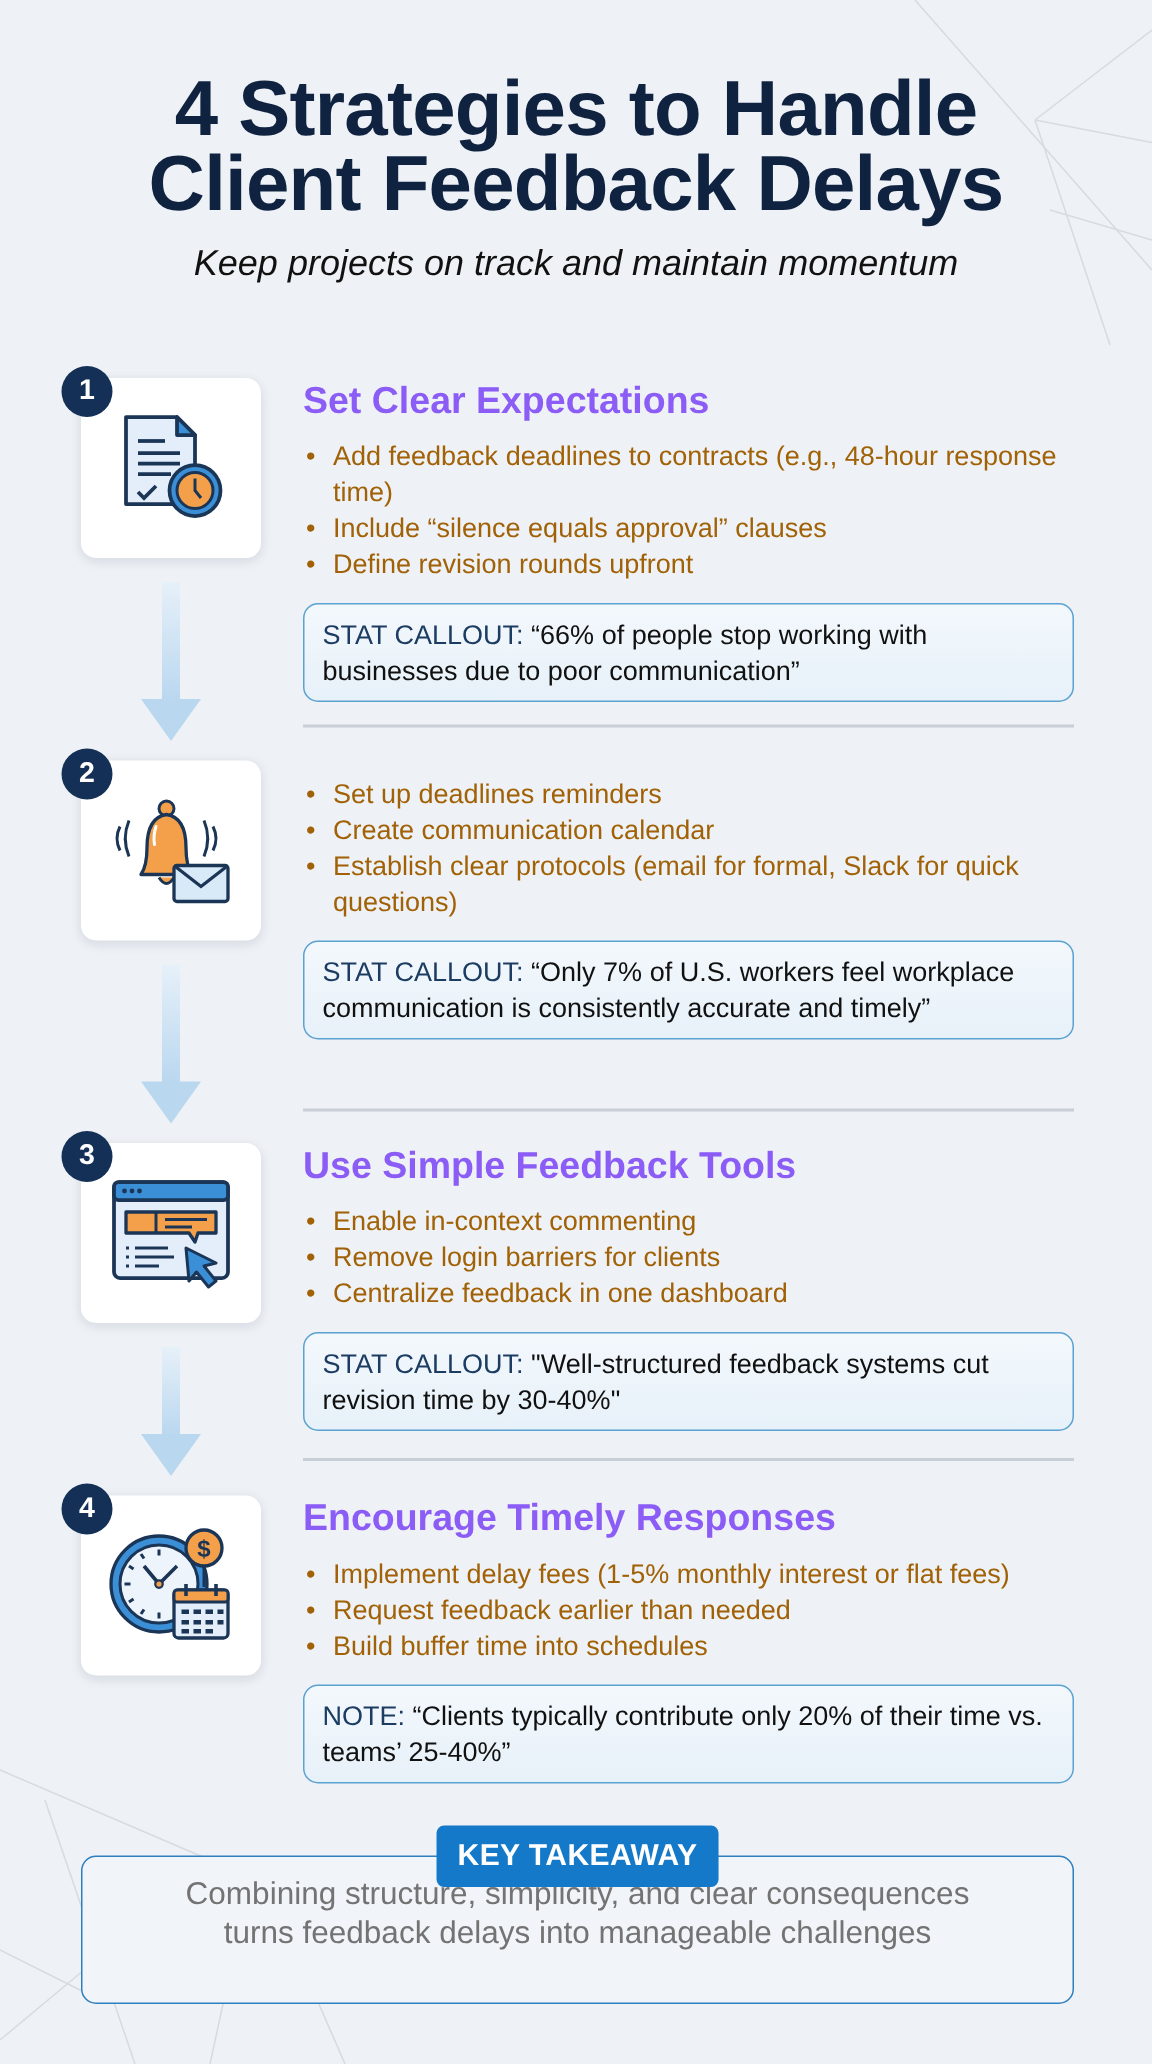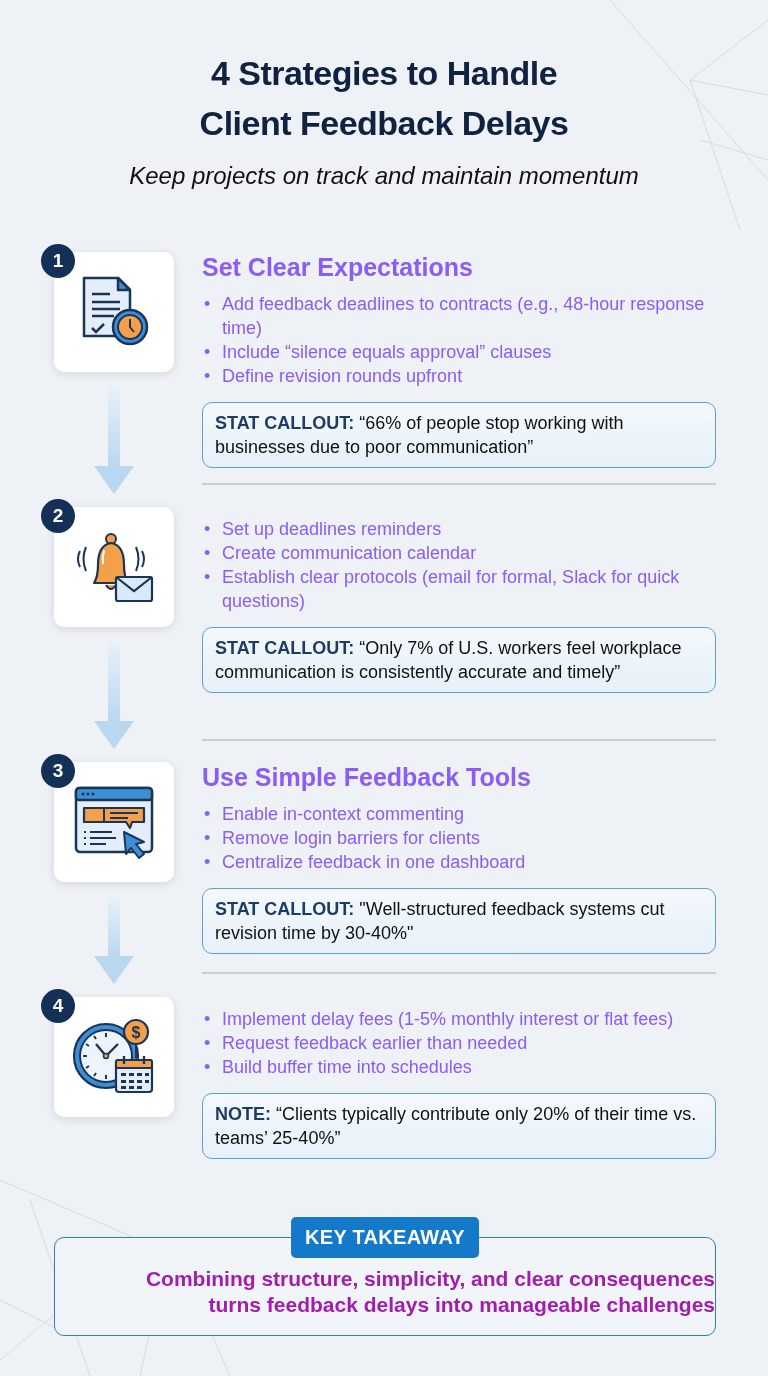--- a/index.html
+++ b/index.html
@@ -7,65 +7,65 @@
   body {
     font-family: "Liberation Sans", "DejaVu Sans", sans-serif;
     background: #eef1f5;
     position: relative;
     overflow: hidden;
     color: #111;
   }
   .bg-lines { position: absolute; inset: 0; pointer-events: none; }
   .header { position: absolute; top: 48px; left: 0; width: 768px; text-align: center; }
   .title {
-    font-size: 34px; font-weight: 700; color: #0f2340; line-height: 50px; letter-spacing: -0.5px;
+    font-size: 52px; font-weight: 700; color: #0f2340; line-height: 50px; letter-spacing: -0.5px;
   }
   .subtitle { margin-top: 14px; font-size: 24px; color: #111; font-style: italic; }
 
   .section { position: absolute; left: 0; width: 768px; }
   .badge {
     position: absolute; left: 41px; width: 34px; height: 34px; border-radius: 50%;
     background: #143056; color: #fff; font-weight: 700; font-size: 19px;
     display: flex; align-items: center; justify-content: center; z-index: 2;
   }
   .icon-card {
     position: absolute; left: 54px; width: 120px; height: 120px; background: #fff;
     border-radius: 10px; box-shadow: 0 2px 8px rgba(20,40,80,0.12);
     display: flex; align-items: center; justify-content: center;
   }
   .content { position: absolute; left: 202px; width: 514px; }
   .sec-title { font-size: 25px; font-weight: 700; color: #8b5cf6; line-height: 30px; }
   .bullets { margin-top: 10px; list-style: none; }
   .bullets li {
-    font-size: 18px; line-height: 24px; padding-left: 20px; position: relative; color: #8b5cf6;
+    font-size: 18px; line-height: 24px; padding-left: 20px; position: relative; color: #a16207;
   }
   .bullets li::before {
     content: "•"; position: absolute; left: 2px; top: 0; font-size: 18px;
   }
   .callout {
     margin-top: 14px; border: 1.5px solid #5aa2d2; border-radius: 10px;
     background: linear-gradient(180deg,#f3f8fc,#e7f1f9);
     padding: 8px 12px; font-size: 18px; line-height: 24px; color: #111;
   }
-  .callout .lbl { font-weight: 700; color: #1c3c62; }
+  .callout .lbl { font-weight: 400; color: #1c3c62; }
   .divider { position: absolute; left: 202px; width: 514px; height: 1.5px; background: #c9cfd6; }
   .arrow { position: absolute; left: 92px; width: 44px; }
 
   .takeaway {
     position: absolute; left: 54px; top: 1237px; width: 662px; height: 99px;
     border: 1.5px solid #2f7fbf; border-radius: 10px; background: #f1f4f8;
-    text-align: right;
+    text-align: center;
   }
   .takeaway-label {
     position: absolute; top: -21px; left: 50%; transform: translateX(-50%);
     background: #1479c8; color: #fff; font-weight: 700; font-size: 20px;
     padding: 9px 14px; border-radius: 5px; letter-spacing: 0.3px; white-space: nowrap;
   }
   .takeaway-text {
-    margin-top: 28px; font-size: 21px; line-height: 26px; color: #a21caf; font-weight: bold;
+    margin-top: 12px; font-size: 21px; line-height: 26px; color: #737373;
   }
 </style>
 </head>
 <body>
 
 <svg class="bg-lines" width="768" height="1376">
   <g stroke="#d6dbe2" stroke-width="1" fill="none">
     <line x1="610" y1="0" x2="768" y2="180"></line>
     <line x1="690" y1="80" x2="768" y2="20"></line>
     <line x1="690" y1="80" x2="740" y2="230"></line>
@@ -237,20 +237,21 @@
           <rect x="57" y="64" width="5" height="3"></rect>
           <rect x="65" y="64" width="5" height="3"></rect>
           <rect x="73" y="64" width="4" height="3"></rect>
         <rect x="49" y="70" width="5" height="3"></rect>
           <rect x="57" y="70" width="5" height="3"></rect>
           <rect x="65" y="70" width="5" height="3"></rect>
       </g>
     </svg>
   </div>
   <div class="content" style="top:0;">
+    <div class="sec-title">Encourage Timely Responses</div>
     <ul class="bullets">
       <li>Implement delay fees (1-5% monthly interest or flat fees)</li>
       <li>Request feedback earlier than needed</li>
       <li>Build buffer time into schedules</li>
     </ul>
     <div class="callout">
       <span class="lbl">NOTE:</span>
       <span>“Clients typically contribute only 20% of their time vs. teams’ 25-40%”</span>
     </div>
   </div>

